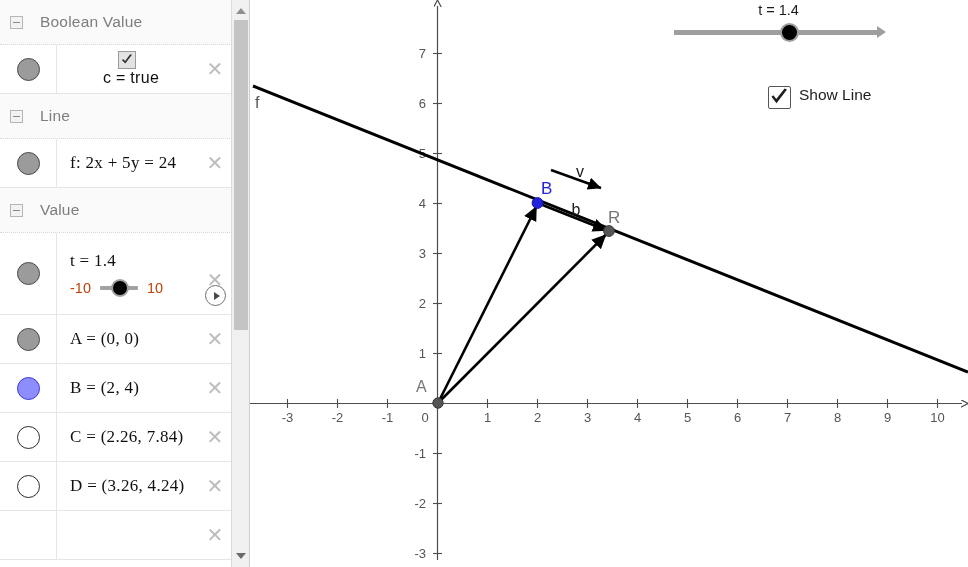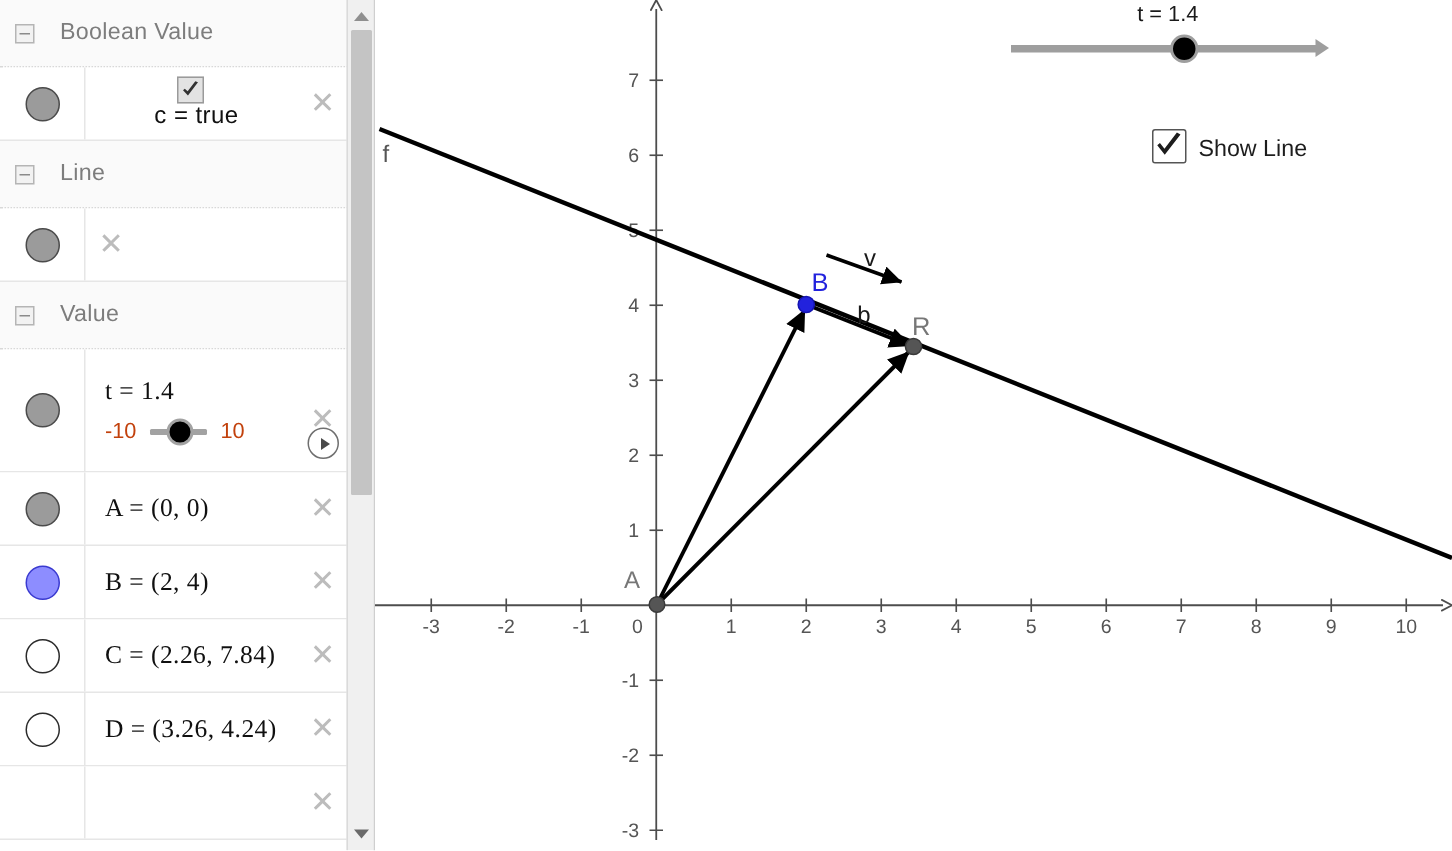--- a/index.html
+++ b/index.html
@@ -258,21 +258,21 @@
     border-radius: 50%;
     background: #000000;
     border: 2.5px solid #9e9e9e;
   }
 
   
   #show-line {
     position: absolute;
     left: 518px; top: 86px;
     display: flex;
-    align-items: flex-end;
+    align-items: flex-start;
   }
   #show-line .big-cbox {
     width: 23px; height: 23px;
     border: 1.4px solid #555555;
     background: #ffffff;
     border-radius: 2px;
     position: relative;
     margin-right: 8px;
     flex: 0 0 23px;
   }
@@ -311,20 +311,23 @@
         <div class="x-close">✕</div>
       </div>
 
       <div class="group-header">
         <span class="minus-box"></span>
         <span class="group-title">Line</span>
       </div>
       <div class="av-row">
         <div class="marble-cell">
           <span class="marble"></span>
+        </div>
+        <div class="av-content">
+          <span class="av-expr">f: 2x + 5y = 24</span>
         </div>
         <div class="x-close">✕</div>
       </div>
 
       <div class="group-header">
         <span class="minus-box"></span>
         <span class="group-title">Value</span>
       </div>
       <div class="av-row tall">
         <div class="marble-cell">

